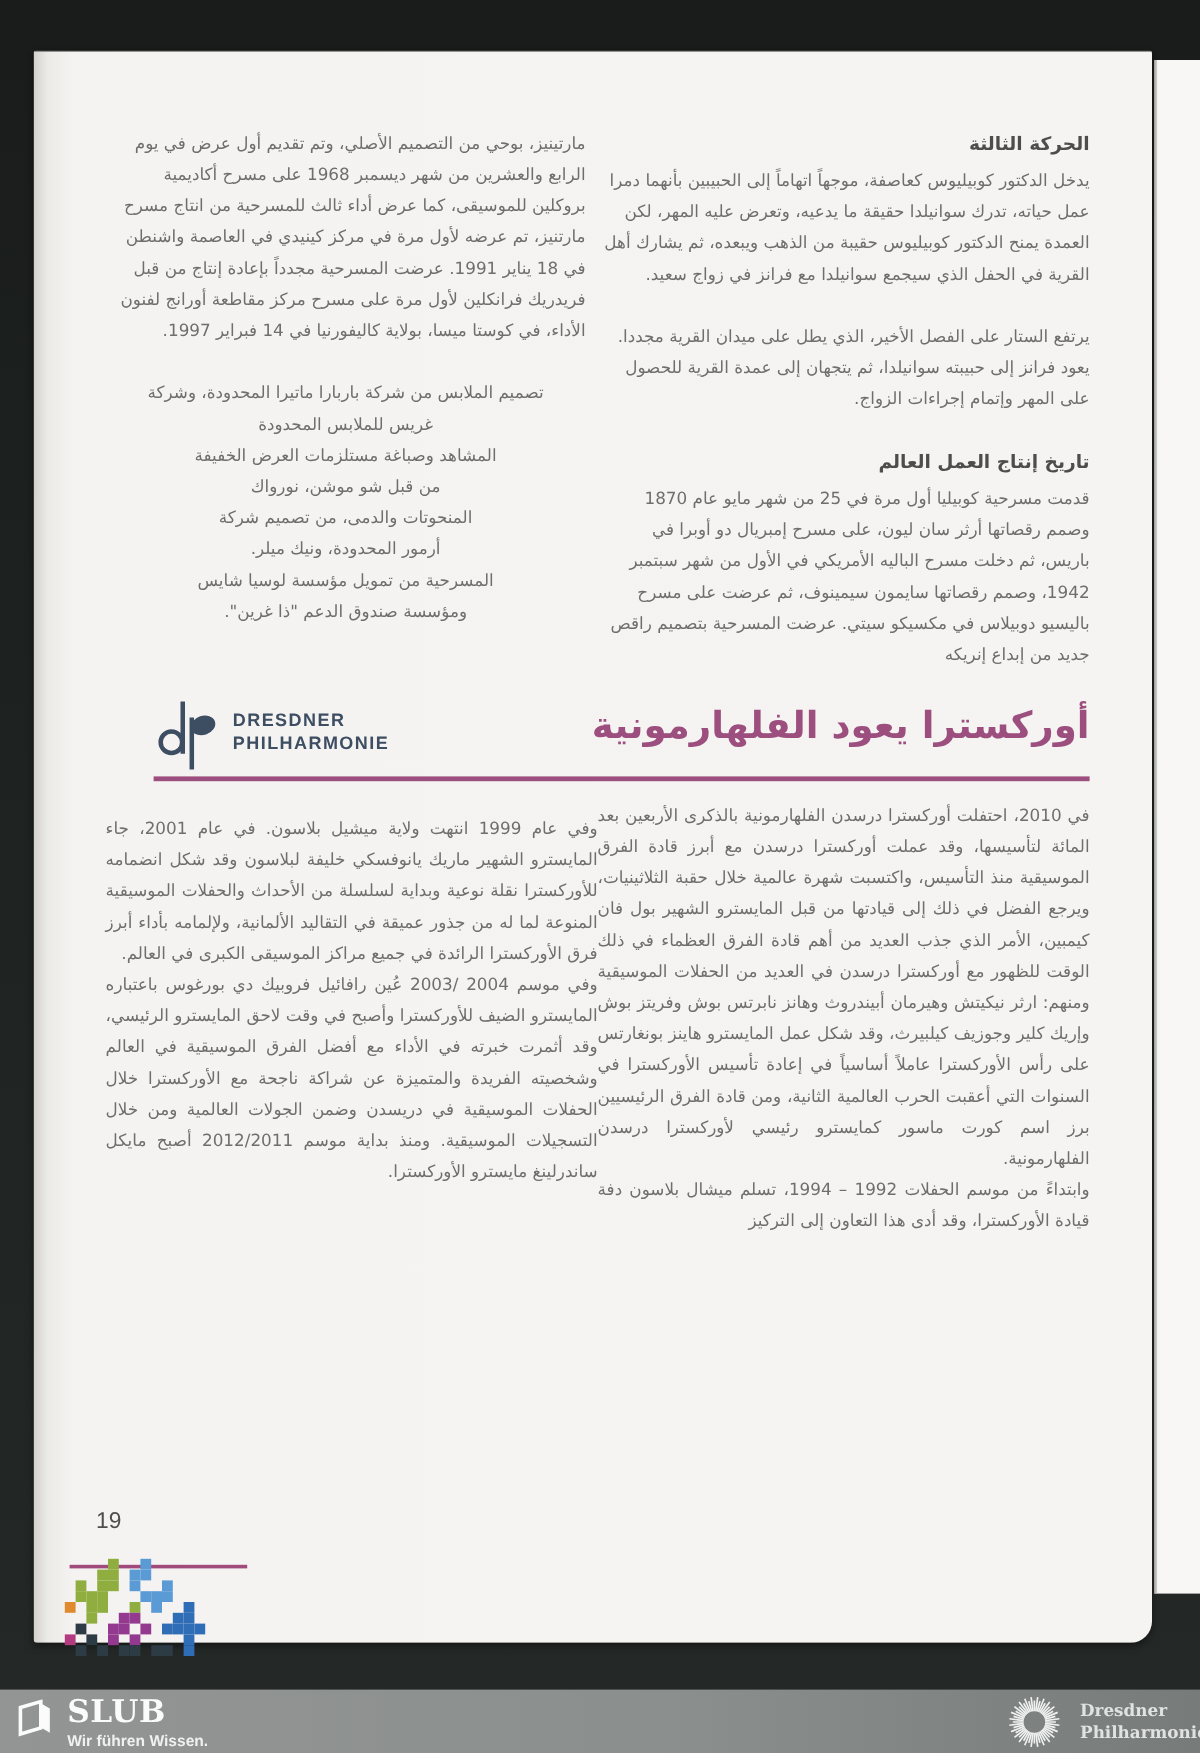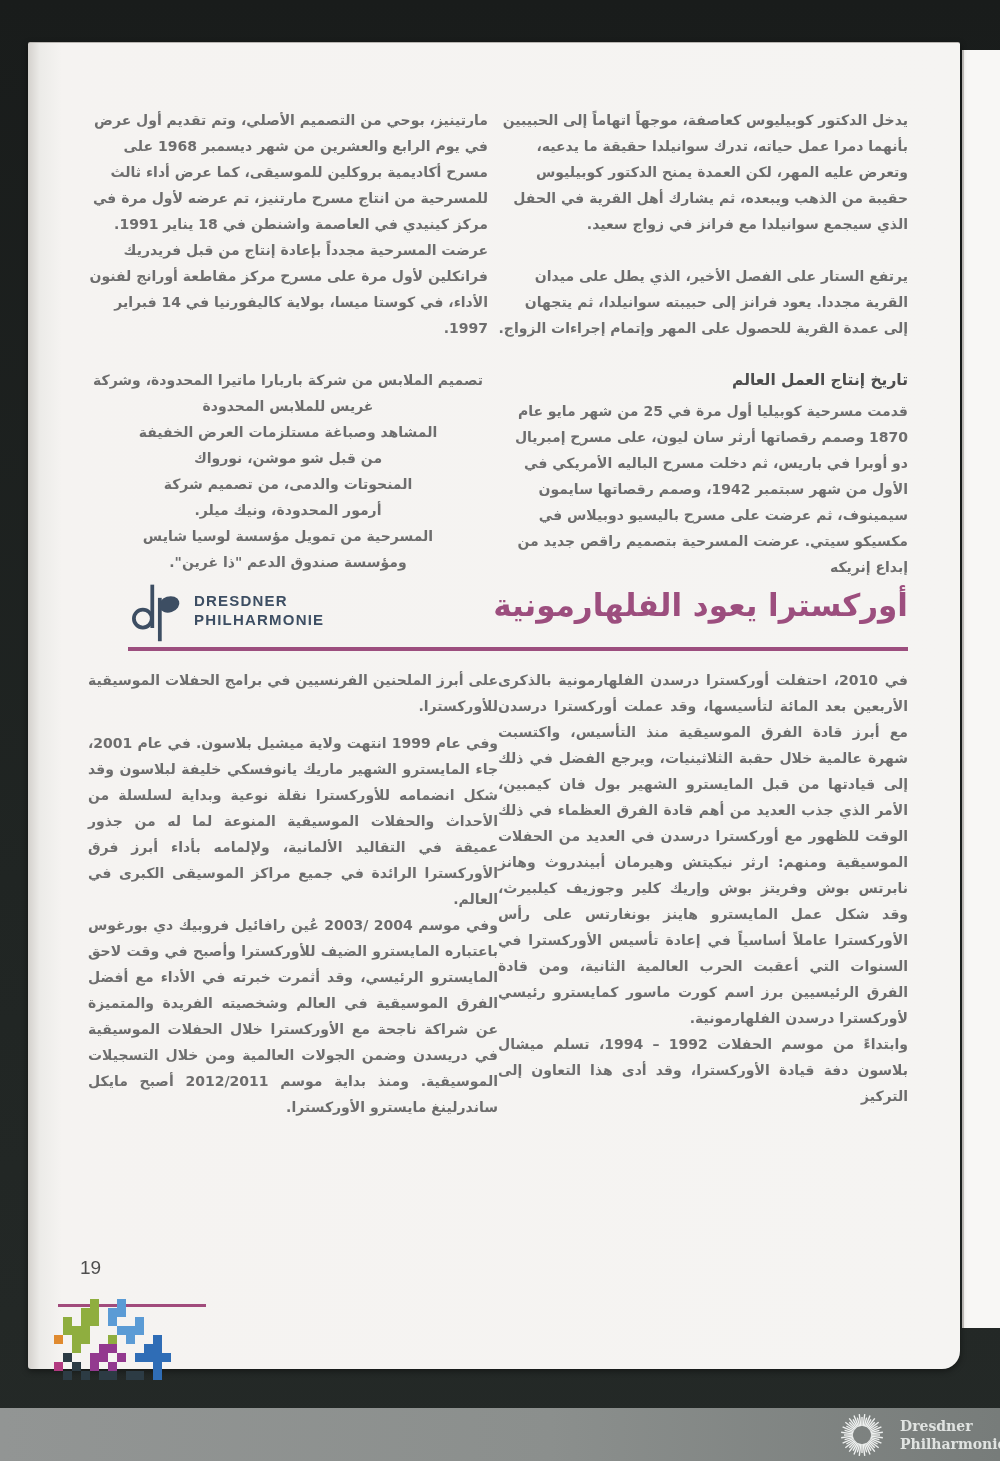--- a/index.html
+++ b/index.html
@@ -18,21 +18,21 @@
   .page{
     position:absolute;left:28px;top:42px;width:932px;height:1326px;
     background:linear-gradient(90deg,#d4d1cd 0px,#ecebe8 12px,#f5f3f1 34px,#f5f4f2 100%);
     border-top:1px solid #b8b5b1;
     border-radius:2px 2px 18px 3px;
     box-shadow:0 2px 6px rgba(0,0,0,.45);
   }
   .arabic{direction:rtl;color:#6e6e6e;font-size:14px;line-height:26px;}
   .col{position:absolute;}
   .col-heading{font-weight:bold;color:#4d4d4d;font-size:15.5px;margin:0 0 5px 0;}
-  .para{margin:0;text-align:right;font-weight:bold;}
+  .para{margin:0;text-align:right;}
   .para.justify{text-align:justify;}
   .para + .para{margin-top:26px;}
   .credits{margin-top:26px;text-align:center;white-space:pre-line;}
   .gap-top{margin-top:26px;}
   
   .orch-header{position:absolute;left:100px;top:534px;width:780px;height:72px;}
   .dp-logo{position:absolute;left:0;top:2px;width:58px;height:66px;}
   .dp-wordmark{
     position:absolute;left:66px;top:14px;color:#3d4e63;
     font-family:"Liberation Sans",sans-serif;font-size:15px;font-weight:600;
@@ -70,20 +70,21 @@
 </style>
 </head>
 <body>
 
 <div class="bg-dark"></div>
 <div class="next-page-sliver"></div>
 
 <div class="page">
 
   <div class="col arabic" style="left:470px;top:64px;width:410px;">
+    <h3 class="col-heading">الحركة الثالثة</h3>
     <p class="para">يدخل الدكتور كوبيليوس كعاصفة، موجهاً اتهاماً إلى الحبيبين بأنهما دمرا عمل حياته، تدرك سوانيلدا حقيقة ما يدعيه، وتعرض عليه المهر، لكن العمدة يمنح الدكتور كوبيليوس حقيبة من الذهب ويبعده، ثم يشارك أهل القرية في الحفل الذي سيجمع سوانيلدا مع فرانز في زواج سعيد.</p>
     <p class="para">يرتفع الستار على الفصل الأخير، الذي يطل على ميدان القرية مجددا. يعود فرانز إلى حبيبته سوانيلدا، ثم يتجهان إلى عمدة القرية للحصول على المهر وإتمام إجراءات الزواج.</p>
     <h3 class="col-heading gap-top">تاريخ إنتاج العمل العالم</h3>
     <p class="para">قدمت مسرحية كوبيليا أول مرة في 25 من شهر مايو عام 1870 وصمم رقصاتها أرثر سان ليون، على مسرح إمبريال دو أوبرا في باريس، ثم دخلت مسرح الباليه الأمريكي في الأول من شهر سبتمبر 1942، وصمم رقصاتها سايمون سيمينوف، ثم عرضت على مسرح باليسيو دوبيلاس في مكسيكو سيتي. عرضت المسرحية بتصميم راقص جديد من إبداع إنريكه</p>
   </div>
 
   <div class="col arabic" style="left:60px;top:64px;width:400px;">
     <p class="para">مارتينيز، بوحي من التصميم الأصلي، وتم تقديم أول عرض في يوم الرابع والعشرين من شهر ديسمبر 1968 على مسرح أكاديمية بروكلين للموسيقى، كما عرض أداء ثالث للمسرحية من انتاج مسرح مارتنيز، تم عرضه لأول مرة في مركز كينيدي في العاصمة واشنطن في 18 يناير 1991. عرضت المسرحية مجدداً بإعادة إنتاج من قبل فريدريك فرانكلين لأول مرة على مسرح مركز مقاطعة أورانج لفنون الأداء، في كوستا ميسا، بولاية كاليفورنيا في 14 فبراير 1997.</p>
     <p class="para credits">تصميم الملابس من شركة باربارا ماتيرا المحدودة، وشركة
 غريس للملابس المحدودة
@@ -109,21 +110,20 @@
     <div class="orch-title">أوركسترا يعود الفلهارمونية</div>
   </div>
   <div class="orch-rule"></div>
 
   <div class="col arabic" style="left:470px;top:624px;width:410px;">
     <p class="para justify">في 2010، احتفلت أوركسترا درسدن الفلهارمونية بالذكرى الأربعين بعد المائة لتأسيسها، وقد عملت أوركسترا درسدن مع أبرز قادة الفرق الموسيقية منذ التأسيس، واكتسبت شهرة عالمية خلال حقبة الثلاثينيات، ويرجع الفضل في ذلك إلى قيادتها من قبل المايسترو الشهير بول فان كيمبين، الأمر الذي جذب العديد من أهم قادة الفرق العظماء في ذلك الوقت للظهور مع أوركسترا درسدن في العديد من الحفلات الموسيقية ومنهم: ارثر نيكيتش وهيرمان أبيندروث وهانز نابرتس بوش وفريتز بوش وإريك كلير وجوزيف كيلبيرث، وقد شكل عمل المايسترو هاينز بونغارتس على رأس الأوركسترا عاملاً أساسياً في إعادة تأسيس الأوركسترا في السنوات التي أعقبت الحرب العالمية الثانية، ومن قادة الفرق الرئيسيين برز اسم كورت ماسور كمايسترو رئيسي لأوركسترا درسدن الفلهارمونية.</p>
     <p class="para justify" style="margin-top:0;">وابتداءً من موسم الحفلات ‎1994 – 1992‎، تسلم ميشال بلاسون دفة قيادة الأوركسترا، وقد أدى هذا التعاون إلى التركيز</p>
   </div>
 
   <div class="col arabic" style="left:60px;top:624px;width:410px;">
-    <p class="para justify">على أبرز الملحنين الفرنسيين في برامج الحفلات الموسيقية للأوركسترا.</p>
     <p class="para justify" style="margin-top:11px;">وفي عام 1999 انتهت ولاية ميشيل بلاسون. في عام 2001، جاء المايسترو الشهير ماريك يانوفسكي خليفة لبلاسون وقد شكل انضمامه للأوركسترا نقلة نوعية وبداية لسلسلة من الأحداث والحفلات الموسيقية المنوعة لما له من جذور عميقة في التقاليد الألمانية، ولإلمامه بأداء أبرز فرق الأوركسترا الرائدة في جميع مراكز الموسيقى الكبرى في العالم.</p>
     <p class="para justify" style="margin-top:0;">وفي موسم ‎2003/ 2004‎ عُين رافائيل فروبيك دي بورغوس باعتباره المايسترو الضيف للأوركسترا وأصبح في وقت لاحق المايسترو الرئيسي، وقد أثمرت خبرته في الأداء مع أفضل الفرق الموسيقية في العالم وشخصيته الفريدة والمتميزة عن شراكة ناجحة مع الأوركسترا خلال الحفلات الموسيقية في دريسدن وضمن الجولات العالمية ومن خلال التسجيلات الموسيقية. ومنذ بداية موسم 2012/2011 أصبح مايكل ساندرلينغ مايسترو الأوركسترا.</p>
   </div>
 
   <div class="page-number">19</div>
   <div class="page-number-rule"></div>
   <div class="pixel-pattern" id="pixel-pattern">
       <div class="cell" style="left: 36px; top: 0px; background: rgb(143, 174, 63);"></div>
       <div class="cell" style="left: 63px; top: 0px; background: rgb(91, 155, 213);"></div>
       <div class="cell" style="left: 27px; top: 9px; background: rgb(143, 174, 63);"></div>
@@ -169,20 +169,30 @@
       <div class="cell" style="left: 27px; top: 72px; background: rgb(44, 59, 68);"></div>
       <div class="cell" style="left: 45px; top: 72px; background: rgb(44, 59, 68);"></div>
       <div class="cell" style="left: 54px; top: 72px; background: rgb(44, 59, 68);"></div>
       <div class="cell" style="left: 72px; top: 72px; background: rgb(44, 59, 68);"></div>
       <div class="cell" style="left: 81px; top: 72px; background: rgb(44, 59, 68);"></div>
       <div class="cell" style="left: 99px; top: 72px; background: rgb(47, 109, 182);"></div>
     </div>
 </div>
 
 <div class="footer">
+  <div class="slub-group">
+    <svg class="slub-book-icon" width="30" height="34" viewBox="0 0 30 34">
+      <path d="M3 7 L20 2 L20 24 L3 29 Z" fill="none" stroke="#fbfbfb" stroke-width="3"></path>
+      <path d="M20 4 L27 8 L27 27 L20 23" fill="#fbfbfb" stroke="#fbfbfb" stroke-width="1"></path>
+    </svg>
+    <div class="slub-textcol">
+      <div class="slub-name">SLUB</div>
+      <div class="slub-tagline">Wir führen Wissen.</div>
+    </div>
+  </div>
   <div class="phil-group">
     <svg id="starburst" width="48" height="48" viewBox="-24 -24 48 48">
         <line x1="9" y1="0" x2="18" y2="0" stroke="#eff1f0" stroke-width="1.4"></line>
         <line x1="8.923003752364293" y1="1.1747357299804642" x2="20.82034208885002" y2="2.741050036621083" stroke="#eff1f0" stroke-width="1.4"></line>
         <line x1="8.693332436601615" y1="2.3293714059226867" x2="17.38666487320323" y2="4.658742811845373" stroke="#eff1f0" stroke-width="1.4"></line>
         <line x1="8.31491579260158" y1="3.444150891285808" x2="19.40147018273702" y2="8.036352079666885" stroke="#eff1f0" stroke-width="1.4"></line>
         <line x1="7.794228634059948" y1="4.499999999999999" x2="15.588457268119896" y2="8.999999999999998" stroke="#eff1f0" stroke-width="1.4"></line>
         <line x1="7.140180062621116" y1="5.478852861078486" x2="16.66042014611594" y2="12.783990009183134" stroke="#eff1f0" stroke-width="1.4"></line>
         <line x1="6.3639610306789285" y1="6.363961030678928" x2="12.727922061357857" y2="12.727922061357855" stroke="#eff1f0" stroke-width="1.4"></line>
         <line x1="5.478852861078486" y1="7.140180062621116" x2="12.783990009183134" y2="16.66042014611594" stroke="#eff1f0" stroke-width="1.4"></line>

